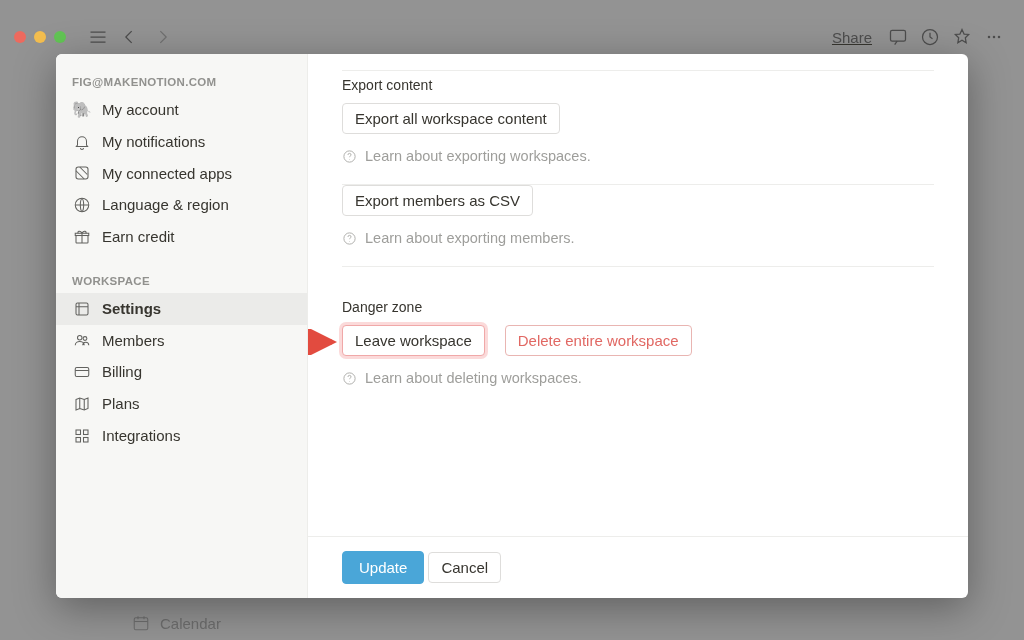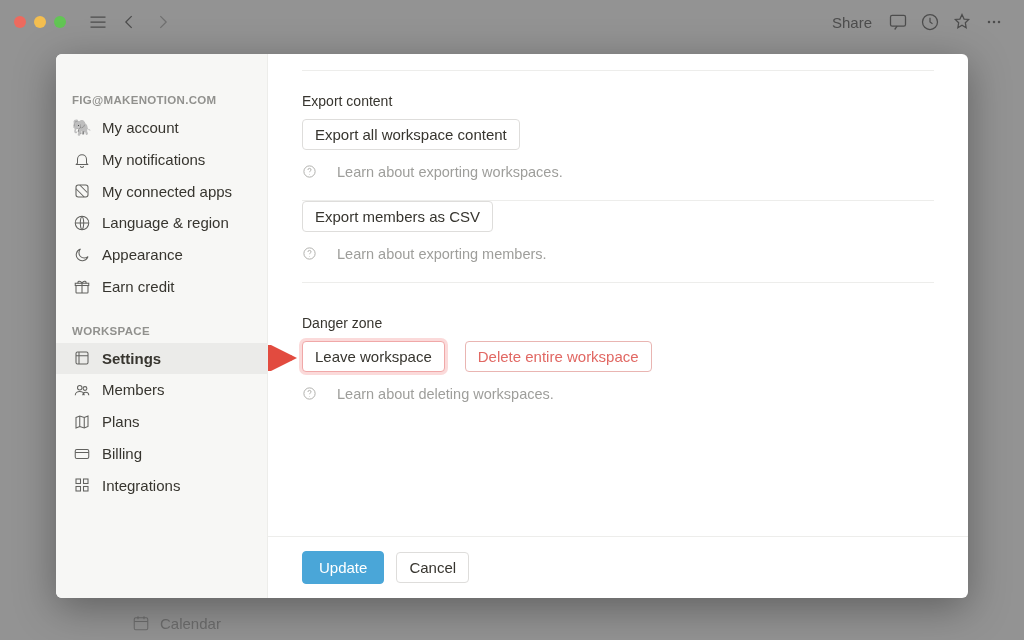--- a/index.html
+++ b/index.html
@@ -1,62 +1,62 @@
 <!DOCTYPE html>
 <html><head>
 <meta charset="utf-8">
 <style>
   * { box-sizing: border-box; margin: 0; padding: 0; }
   html, body { width: 1024px; height: 640px; font-family: -apple-system, BlinkMacSystemFont, "Segoe UI", Helvetica, Arial, sans-serif; font-size: 15px; color: #37352f; }
   body { background: #939393; position: relative; overflow: hidden; }
 
   
-  .chrome { position: absolute; top:0; left:0; right:0; height:44px; display:flex; align-items:center; padding:0 14px; }
+  .chrome { position: absolute; top:15px; left:0; right:0; height:44px; display:flex; align-items:center; padding:0 14px;text-decoration:underline; }
   .traffic { display:flex; gap:8px; margin-right:16px;}
   .dot { width:12px; height:12px; border-radius:50%; }
   .dot.red{background:#ed6a5e;} .dot.yellow{background:#f4be4f;} .dot.green{background:#62c554;}
   .chrome .ico { color:#5a5a5a; display:inline-flex; align-items:center; justify-content:center; width:24px; height:24px; margin:0 4px; }
   .chrome .spacer{flex:1;}
   .chrome .share{ font-size:15px; color:#4d4d4d; margin-right:10px;}
   .chrome svg { width:20px; height:20px; stroke:#4d4d4d; fill:none; stroke-width:1.5; }
 
   
   .bg-hints { position:absolute; left:132px; top:614px; color:#6d6d6d; font-size:15px; }
   .bg-hints .row{ display:flex; align-items:center; gap:10px; margin-bottom:10px;}
   .bg-hints svg{ width:18px; height:18px; stroke:#6d6d6d; fill:none; stroke-width:1.4;}
 
   
   .modal { position:absolute; left:56px; top:54px; width:912px; height:544px; background:#fff; border-radius:6px; box-shadow:0 10px 40px rgba(0,0,0,.35); display:flex; overflow:hidden; }
 
   
-  .sidebar { width:212px; background:#f7f7f5; border-right:1px solid #ededea; display:flex; flex-direction:column; padding-top:36px; overflow-y:auto;}
+  .sidebar { width:252px; background:#f7f7f5; border-right:1px solid #ededea; display:flex; flex-direction:column; padding-top:18px; overflow-y:auto;}
   .side-heading { font-size:11.5px; letter-spacing:.3px; font-weight:600; color:#91918e; padding:4px 16px 6px;}
   .side-item { display:flex; align-items:center; gap:10px; padding:5px 14px 5px 16px; font-size:15px; color:#37352f; cursor:pointer; line-height:1.45;}
   .side-item.active { background:#ebebe9; font-weight:600;}
   .side-item .icon { width:20px; height:20px; display:inline-flex; align-items:center; justify-content:center; color:#62625f;}
   .side-item .icon svg { width:18px; height:18px; stroke:#62625f; fill:none; stroke-width:1.4; }
   .side-item .icon.emoji { filter:grayscale(100%); font-size:16px;}
   .side-gap { height:18px; }
 
   
   .main { flex:1; display:flex; flex-direction:column; }
   .scroll { flex:1; padding:16px 34px 10px; overflow-y:auto;}
-  .section-title { font-size:14px; font-weight:400; color:#37352f; margin-top:22px; margin-bottom:10px;}
+  .section-title { font-size:14px; font-weight:400; color:#37352f; margin-top:6px; margin-bottom:10px;}
   .btn { display:inline-flex; align-items:center; border:1px solid #dedddb; background:#fff; border-radius:4px; padding:6px 12px; font-size:15px; cursor:pointer; color:#37352f;}
-  .hint { display:flex; align-items:flex-start; gap:20px; color:#9e9e9b; font-size:14.5px; margin-top:14px;}
+  .hint { display:flex; align-items:flex-end; gap:8px; color:#9e9e9b; font-size:14.5px; margin-top:14px;}
   .hint svg { width:15px; height:15px; stroke:#b0b0ad; fill:none; stroke-width:1.6;}
   hr.sep{ border:none; border-top:1px solid #ededeb; margin:20px 0 0; }
 
   .danger-row { display:flex; align-items:center; gap:20px; margin-top:2px; position:relative;}
   .danger-row .btn.leave { box-shadow: 0 0 0 3px rgba(235,87,87,.22); border:1px solid #f0a8a8; border-radius:4px;}
   .btn.delete { color:#e16863; border:1px solid #e9b5b2;}
   .arrow { position:absolute; left:-50px; top:4px; }
   .arrow svg { width:46px; height:26px; }
 
-  .footer { border-top:1px solid #ededeb; padding:14px 34px; display:flex; gap:12px; align-items:center;}
+  .footer { border-top:1px solid #ededeb; padding:14px 34px; display:flex; gap:4px; align-items:center;}
   .btn.primary { background:#4aa6d8; color:#fff; border:1px solid #4aa6d8; font-weight:500; padding:7px 16px;}
   .btn.cancel { }
 
 </style>
 </head>
 <body>
 
 <div class="chrome">
   <div class="traffic">
     <span class="dot red"></span>
@@ -148,28 +148,20 @@
           <svg viewBox="0 0 24 24">
             <circle cx="12" cy="12" r="9"></circle>
             <path d="M3 12h18M12 3c3 3 3 15 0 18M12 3c-3 3-3 15 0 18"></path>
           </svg>
         </span>
       <span>Language &amp; region</span>
     </div>
     <div class="side-item">
       <span class="icon">
           <svg viewBox="0 0 24 24">
-            <path d="M20 14A8 8 0 1110 4a7 7 0 0010 10z"></path>
-          </svg>
-        </span>
-      <span>Appearance</span>
-    </div>
-    <div class="side-item">
-      <span class="icon">
-          <svg viewBox="0 0 24 24">
             <rect x="4" y="10" width="16" height="10" rx="1"></rect>
             <rect x="3" y="7" width="18" height="3"></rect>
             <path d="M12 7v13M12 7c-2-4-7-3-5 0M12 7c2-4 7-3 5 0"></path>
           </svg>
         </span>
       <span>Earn credit</span>
     </div>
 
     <div class="side-gap"></div>
     <div class="side-heading">WORKSPACE</div>
@@ -189,34 +181,34 @@
             <circle cx="9" cy="9" r="3"></circle>
             <circle cx="16" cy="10" r="2.5"></circle>
             <path d="M3 19c0-3 3-5 6-5s6 2 6 5M13 19c0-2.5 2-4 4-4s4 1.5 4 4"></path>
           </svg>
         </span>
       <span>Members</span>
     </div>
     <div class="side-item">
       <span class="icon">
           <svg viewBox="0 0 24 24">
+            <rect x="3" y="6" width="18" height="12" rx="2"></rect>
+            <path d="M3 10h18"></path>
+          </svg>
+        </span>
+      <span>Billing</span>
+    </div>
+    <div class="side-item">
+      <span class="icon">
+          <svg viewBox="0 0 24 24">
             <path d="M4 6l5-2 6 2 5-2v14l-5 2-6-2-5 2z"></path>
             <path d="M9 4v14M15 6v14"></path>
           </svg>
         </span>
       <span>Plans</span>
-    </div>
-    <div class="side-item">
-      <span class="icon">
-          <svg viewBox="0 0 24 24">
-            <rect x="3" y="6" width="18" height="12" rx="2"></rect>
-            <path d="M3 10h18"></path>
-          </svg>
-        </span>
-      <span>Billing</span>
     </div>
     <div class="side-item">
       <span class="icon">
           <svg viewBox="0 0 24 24">
             <rect x="4" y="4" width="6" height="6"></rect>
             <rect x="14" y="4" width="6" height="6"></rect>
             <rect x="4" y="14" width="6" height="6"></rect>
             <rect x="14" y="14" width="6" height="6"></rect>
           </svg>
         </span>

